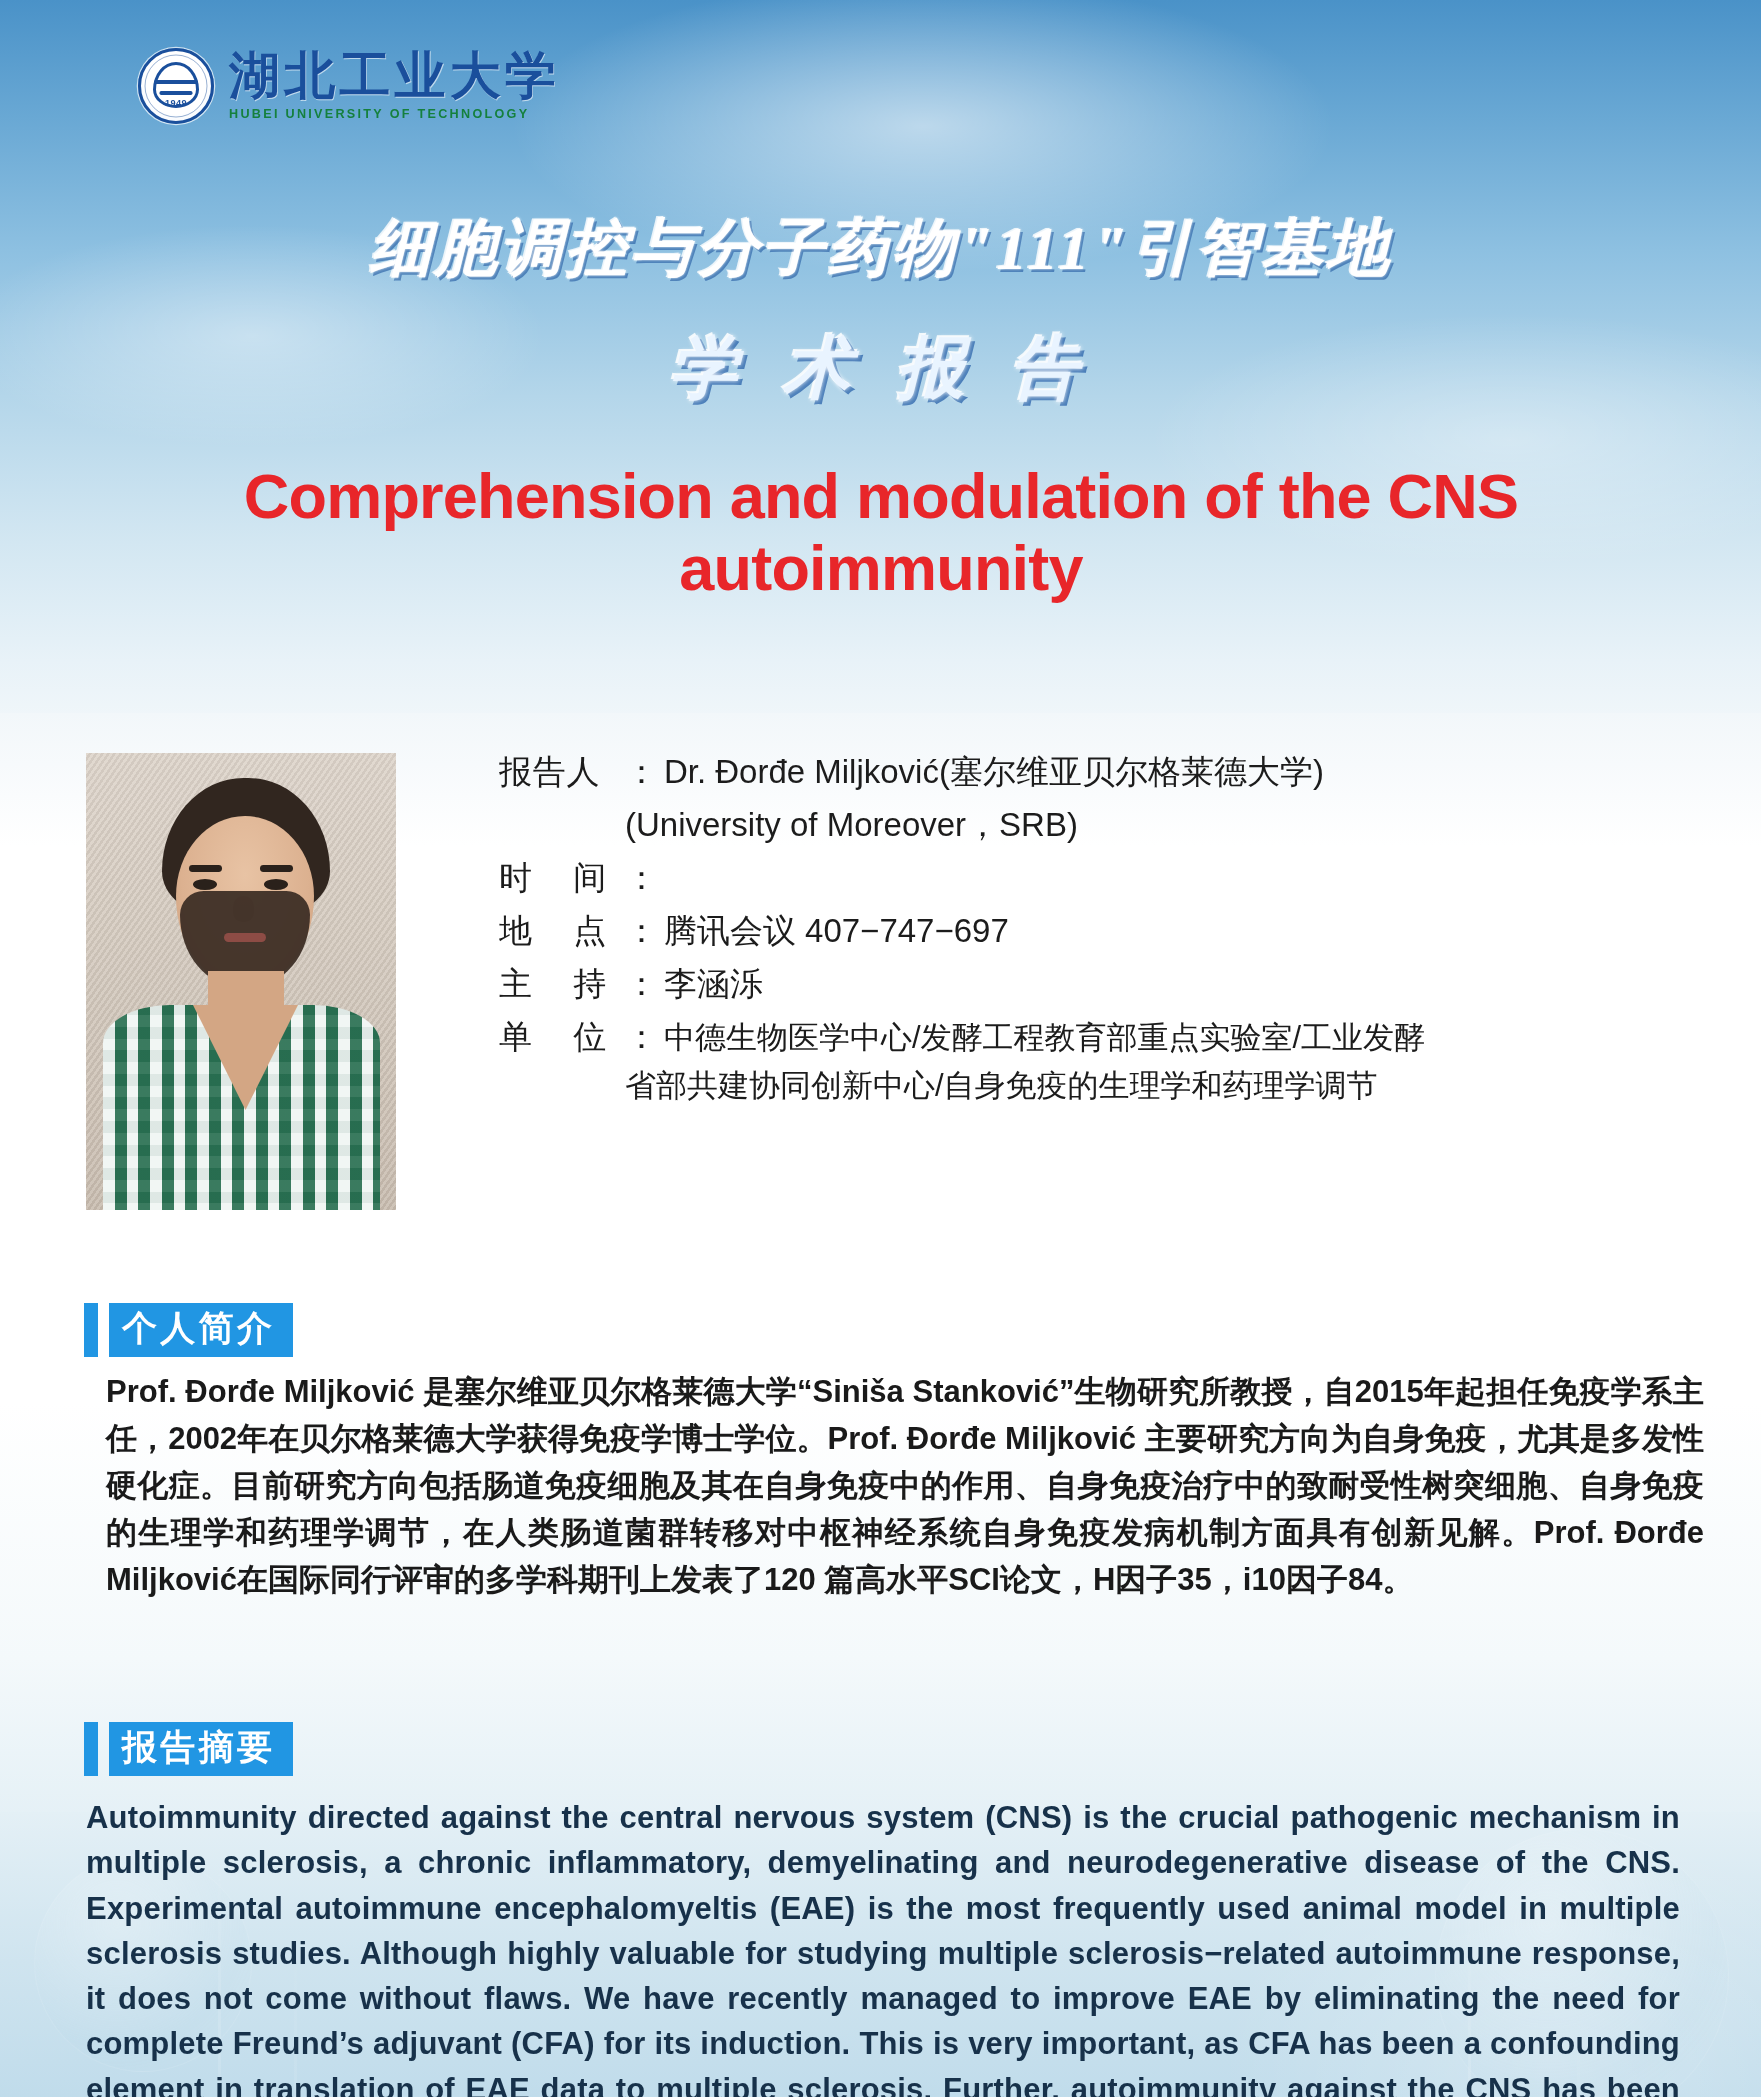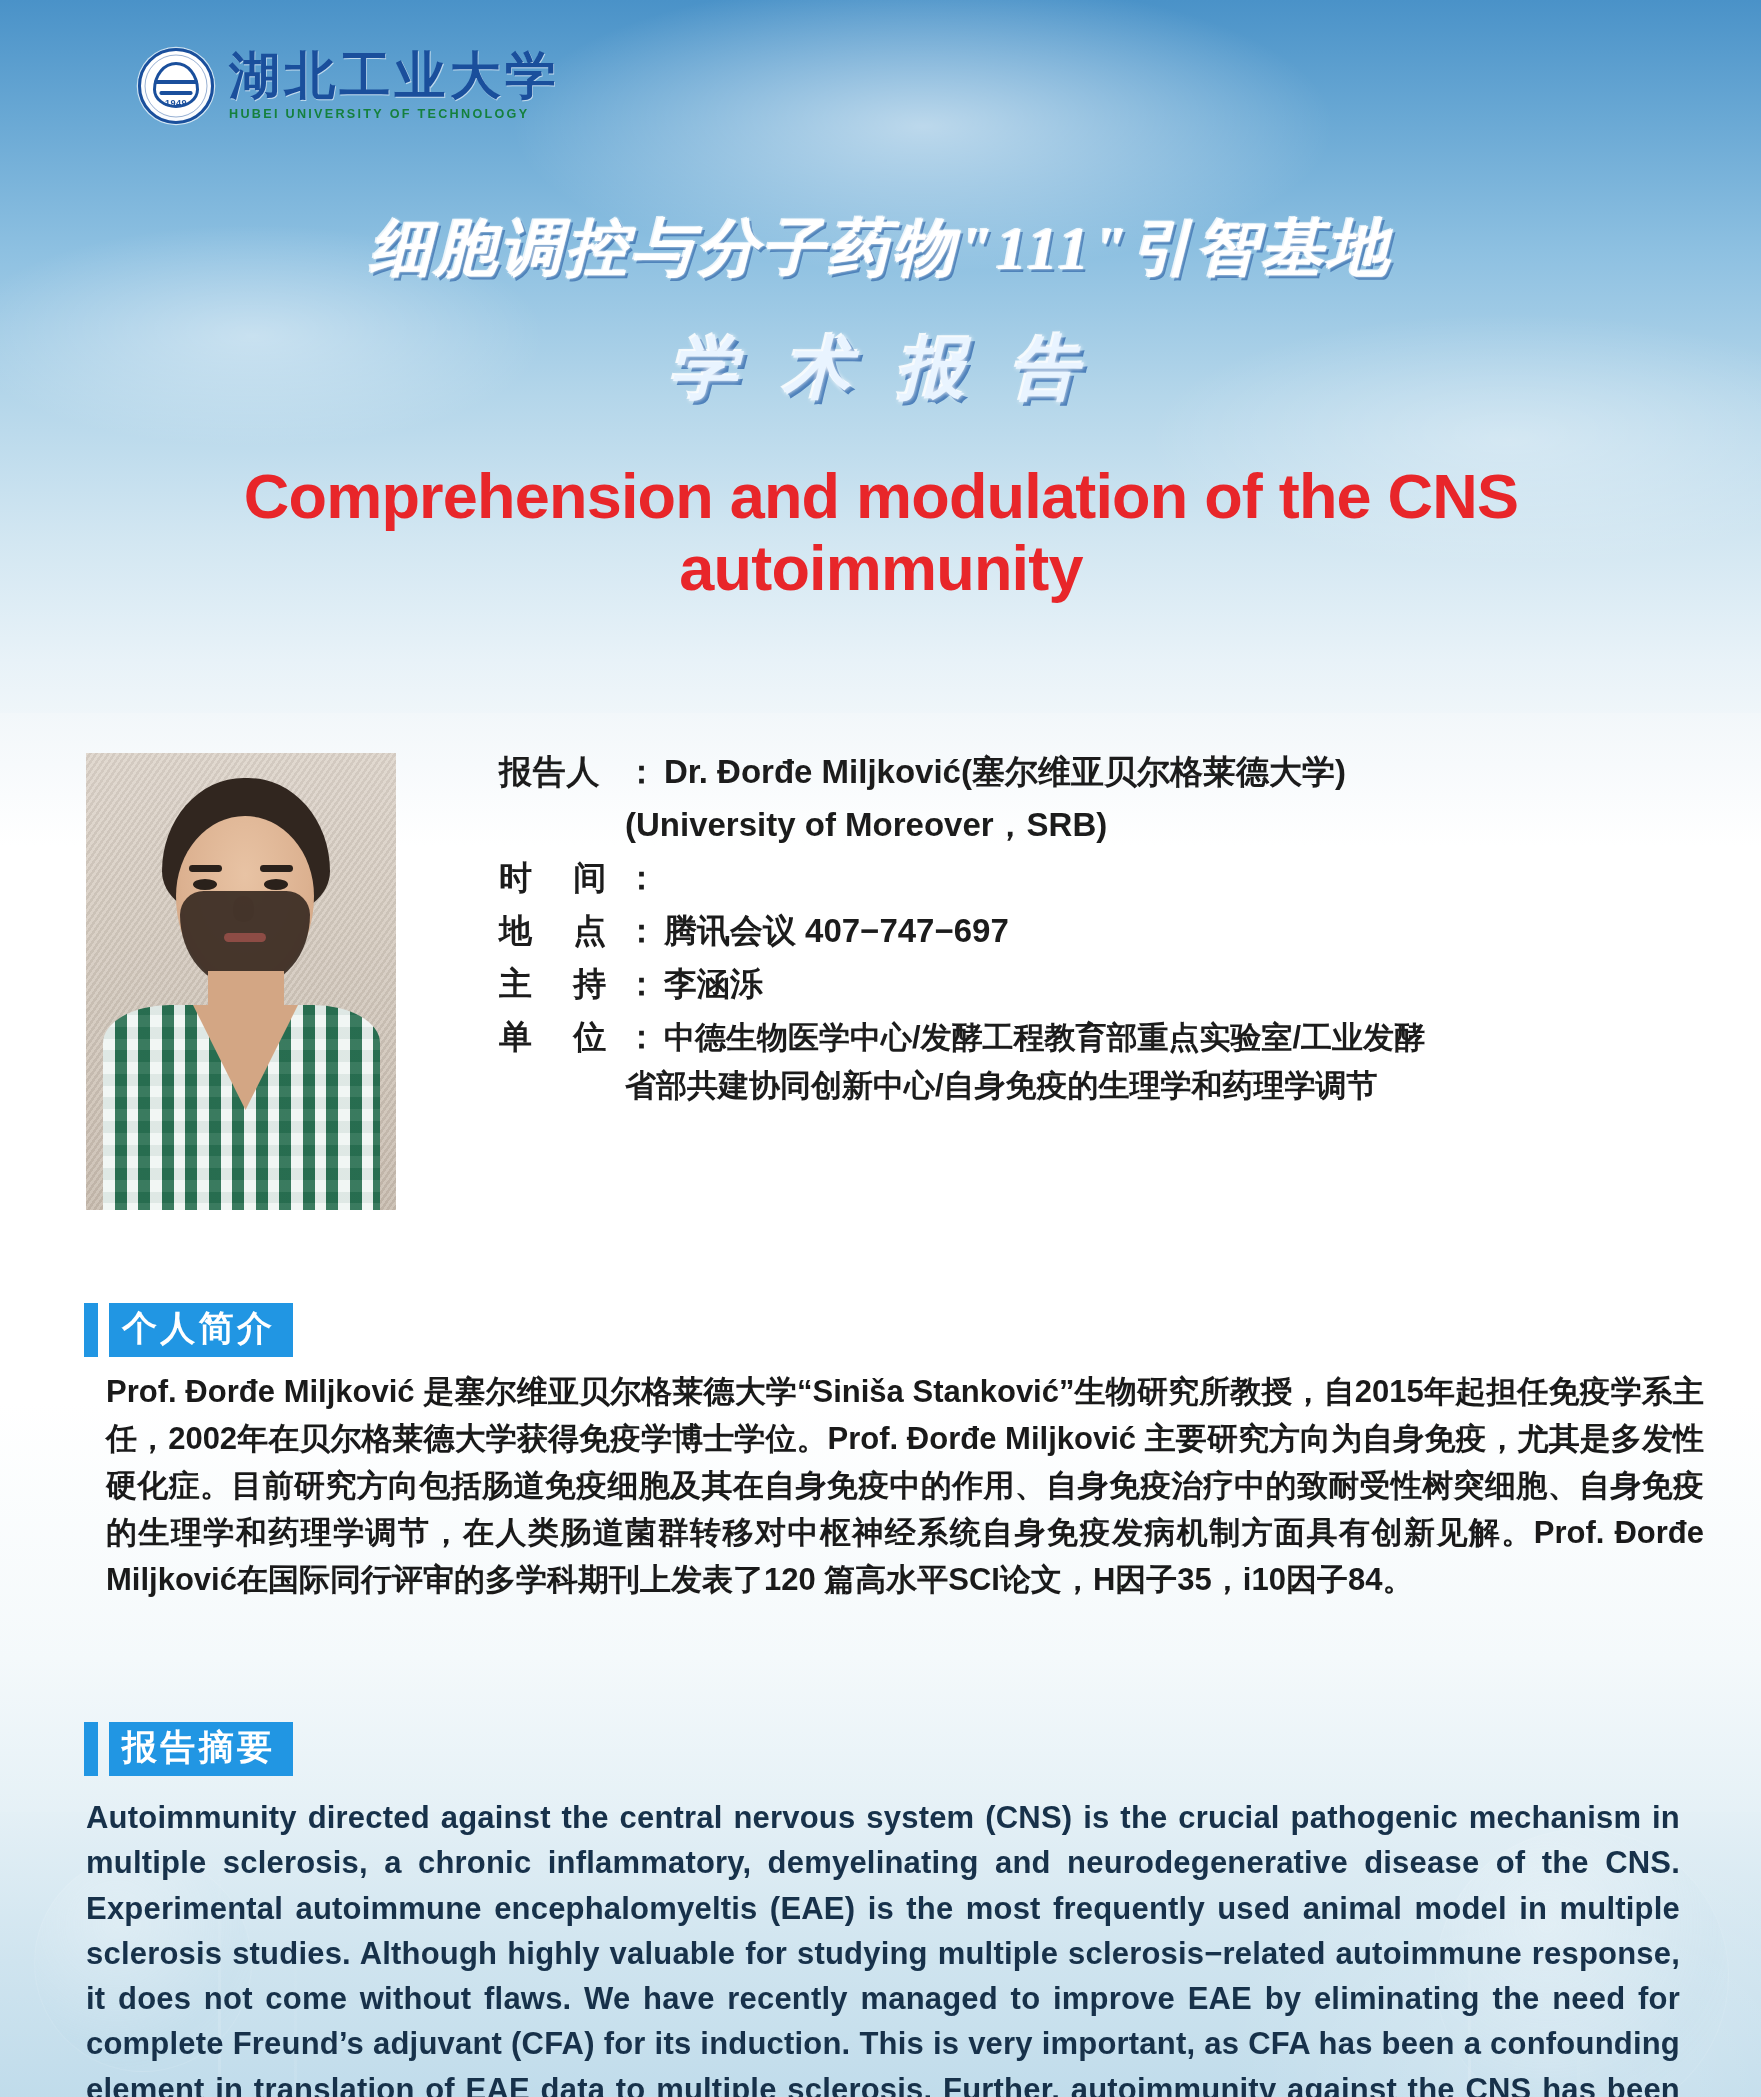--- a/index.html
+++ b/index.html
@@ -169,21 +169,21 @@
         #2f7a5b;
       border-radius: 67px 67px 0 0 / 38px 38px 0 0;}
   .p-shirt-v { position:absolute; left:107px; top:252px; width:105px; height:105px;
       background:#d3a684; clip-path: polygon(50% 100%, 0 0, 100% 0); }
 
   .speaker-lines {
     position: absolute; left: 499px; top: 755px; width: 1196px;
   }
   .sline {
     display: flex; align-items: baseline;
-    font-size: 33px; font-weight: 700; color: #1c1c1c;
+    font-size: 33px; font-weight: 400; color: #1c1c1c;
     line-height: 1.0; margin-bottom: 20px;
   }
   .sline .lbl { width: 126px; flex: 0 0 126px; letter-spacing: 0.8px; }
   .sline .lbl.sp { letter-spacing: 16px; }
   .sline .colon { margin-right: 5.9px; }
   .sline .val { flex: 1; }
   .sline.sub { margin-left: 126px; }
   .sline.tight { margin-bottom: 17px; }
   .sline .val.small { font-size: 31px; }
 

